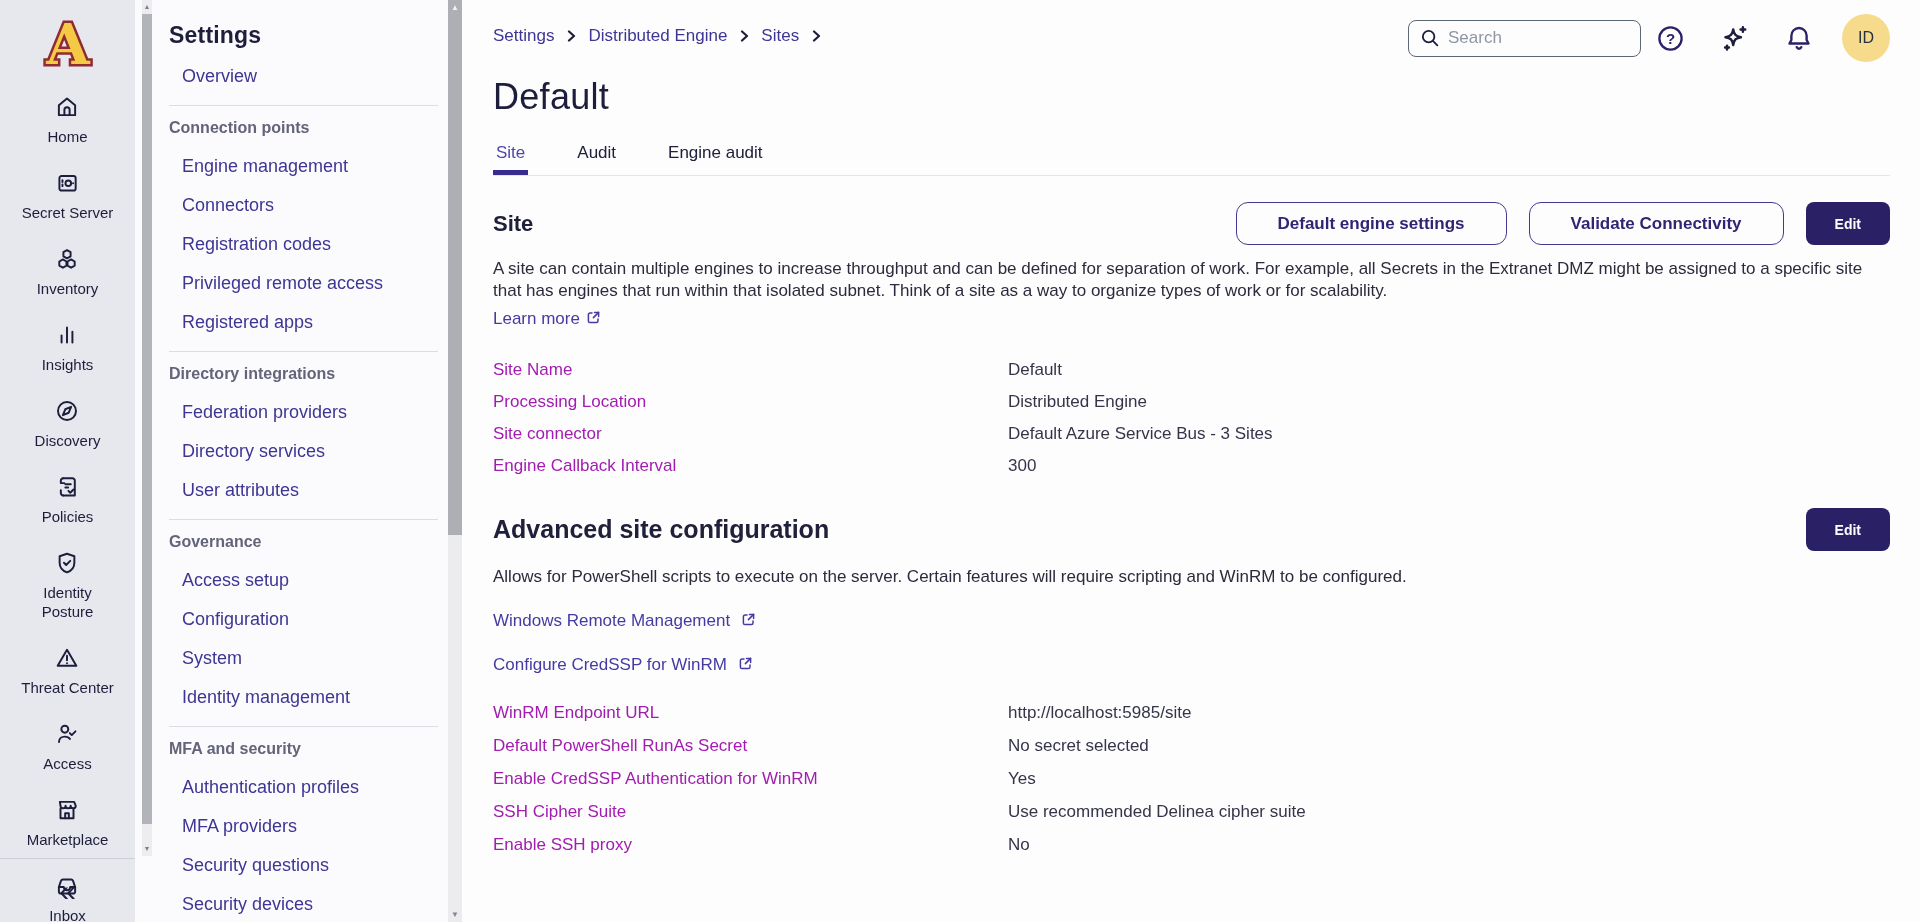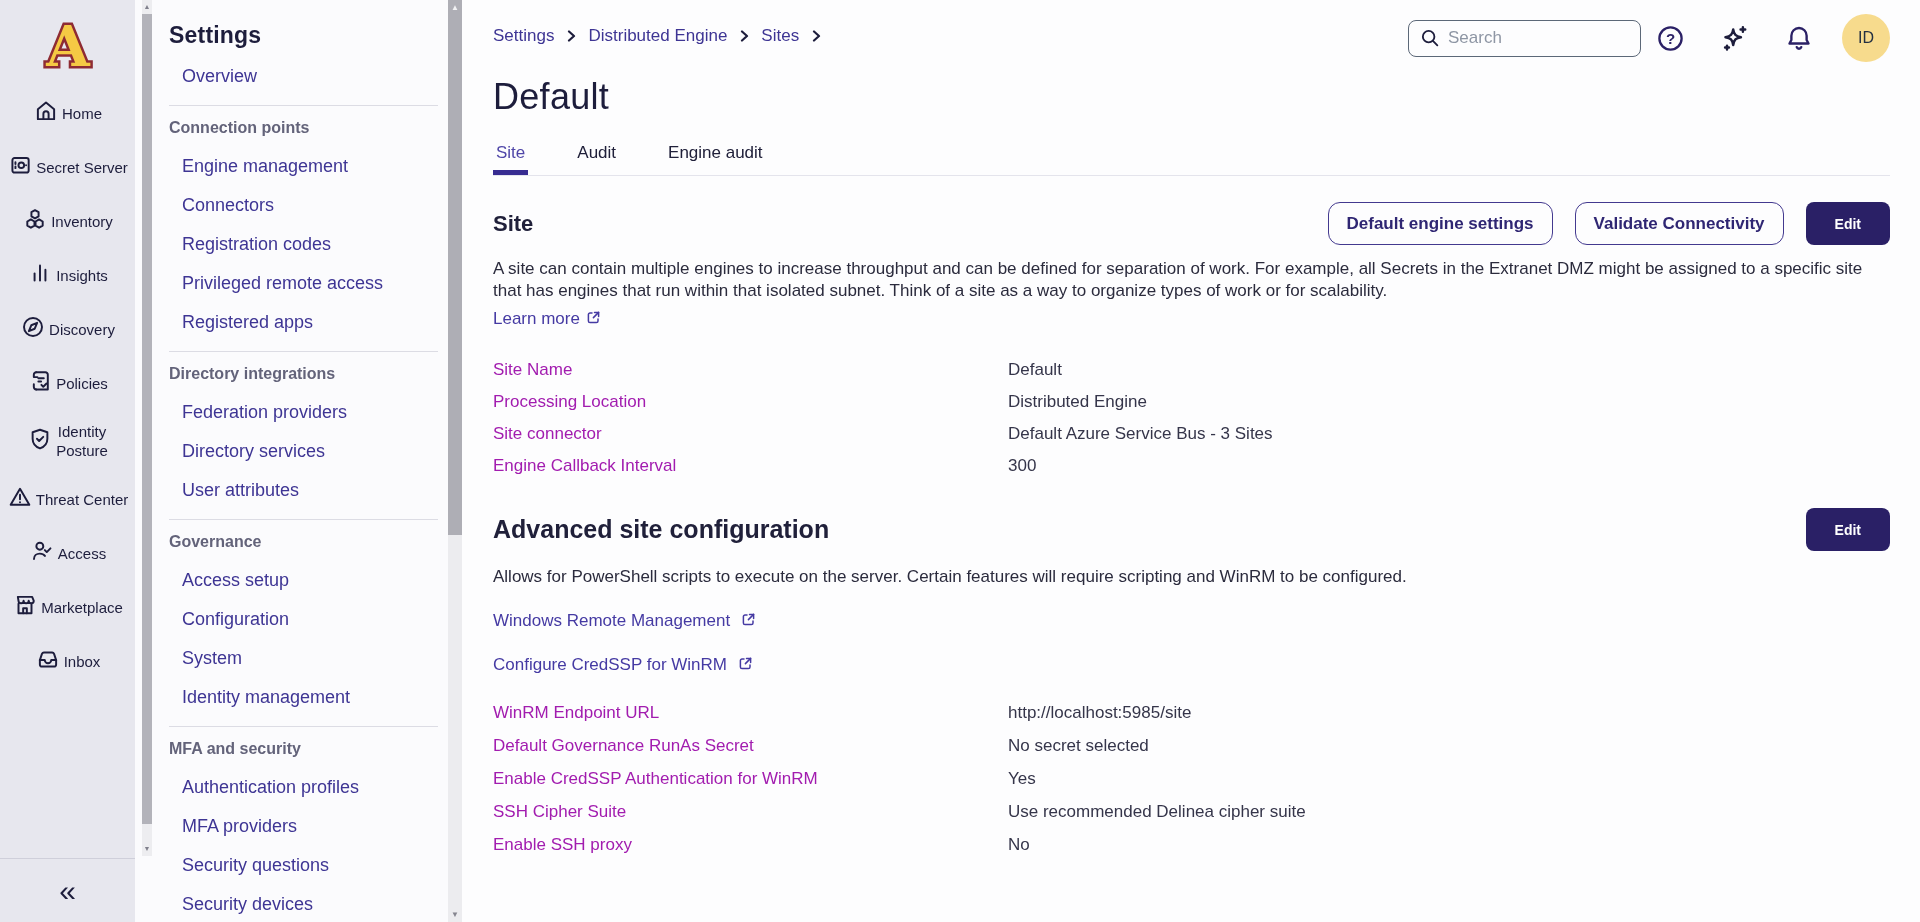--- a/index.html
+++ b/index.html
@@ -4,21 +4,21 @@
 <style>
   * { margin:0; padding:0; box-sizing:border-box; }
   html,body { width:1920px; height:922px; }
   body { font-family:"Liberation Sans", sans-serif; background:#fdfdfe; overflow:hidden; }
   .app { position:relative; width:1920px; height:922px; overflow:hidden; background:#fdfdfe; color:#1d1d3c; }
 
   
   .iconbar { position:absolute; left:0; top:0; width:135px; height:922px; background:#e7e7ee; display:flex; flex-direction:column; align-items:center; }
   .logo { margin-top:12px; height:68px; display:flex; align-items:center; justify-content:center; }
   .iconbar-items { margin-top:18px; display:flex; flex-direction:column; align-items:center; gap:24px; }
-  .ib-item { display:flex; align-items:center; gap:3px; cursor:pointer; }
+  .ib-item { display:flex; flex-direction:column; align-items:center; gap:3px; cursor:pointer; }
   .ib-item svg { stroke:#1d1d3c; fill:none; stroke-width:1.8; stroke-linecap:round; stroke-linejoin:round; }
   .ib-label { font-size:15px; color:#1d1d3c; text-align:center; line-height:19px; white-space:pre-line; }
   .iconbar-bottom { position:absolute; left:0; bottom:0; width:135px; border-top:1px solid #cfcfda; height:64px; display:flex; align-items:center; justify-content:center; }
   .collapse-btn { font-size:30px; line-height:30px; color:#1d1d3c; cursor:pointer; padding:0 10px; }
 
   
   .settings-panel { position:absolute; left:135px; top:0; width:313px; height:922px; background:#fbfbfd; }
   .sp-scrollbar { position:absolute; left:7px; top:0; width:10px; height:856px; background:#ededf0; }
   .sp-thumb { position:absolute; left:0; top:14px; width:10px; height:810px; background:#b3b3ba; }
   .sp-arrow { position:absolute; left:0; width:10px; text-align:center; font-size:7px; color:#80808c; line-height:14px; }
@@ -50,21 +50,21 @@
   .avatar { margin-left:28px; width:48px; height:48px; border-radius:50%; background:#f7db8d; display:flex; align-items:center; justify-content:center; font-size:16px; color:#233042; cursor:pointer; }
 
   .page-title { margin-top:14px; font-size:36px; font-weight:400; color:#1d1d3c; letter-spacing:0.3px; }
   .tabs { margin-top:25px; display:flex; gap:46px; border-bottom:1px solid #e4e4ec; }
   .tab { font-size:17px; color:#20203a; padding:0 3px 12px 3px; cursor:pointer; }
   .tab.active { color:#4f46a8; box-shadow: inset 0 -5px 0 #372c91; }
 
   .section-hdr-row { margin-top:26px; display:flex; align-items:center; justify-content:space-between; height:43px; }
   .section-title { font-size:22px; font-weight:700; color:#20203a; }
   .btn-group { display:flex; gap:22px; }
-  .btn-outline { height:43px; background:#fdfdfe; border:1.6px solid #43398f; border-radius:12px; color:#2f2673; font-size:17px; font-weight:700; font-family:"Liberation Sans",sans-serif; padding:0 18px; cursor:pointer; }
+  .btn-outline { height:43px; background:#fdfdfe; border:1.6px solid #43398f; border-radius:12px; color:#2f2673; font-size:17px; font-weight:700; font-family:"Liberation Sans",sans-serif; padding:0 41px; cursor:pointer; }
   .btn-fill { height:43px; background:#2a2066; border:none; border-radius:8px; color:#ffffff; font-size:14px; font-weight:700; font-family:"Liberation Sans",sans-serif; padding:0 29px; cursor:pointer; }
 
   .desc { margin-top:13px; font-size:17px; line-height:21.5px; color:#2b2b3d; max-width:1397px; }
   .learn-more { margin-top:8px; display:flex; align-items:center; gap:7px; font-size:17px; font-weight:500; color:#453aa3; cursor:pointer; }
 
   .fields { margin-top:25px; }
   .field-row { display:flex; height:32px; align-items:center; }
   .fields2 .field-row { height:33px; }
   .field-label { width:515px; font-size:17px; color:#a21caf; }
   .field-value { font-size:17px; color:#35354a; }
@@ -371,21 +371,21 @@
               <path d="M11.6 1.4 L6.4 6.6"></path>
             </svg></span>
       </div>
 
       <div class="fields fields2">
         <div class="field-row">
           <div class="field-label">WinRM Endpoint URL</div>
           <div class="field-value">http://localhost:5985/site</div>
         </div>
         <div class="field-row">
-          <div class="field-label">Default Governance RunAs Secret</div>
+          <div class="field-label">Default PowerShell RunAs Secret</div>
           <div class="field-value">No secret selected</div>
         </div>
         <div class="field-row">
           <div class="field-label">Enable CredSSP Authentication for WinRM</div>
           <div class="field-value">Yes</div>
         </div>
         <div class="field-row">
           <div class="field-label">SSH Cipher Suite</div>
           <div class="field-value">Use recommended Delinea cipher suite</div>
         </div>

